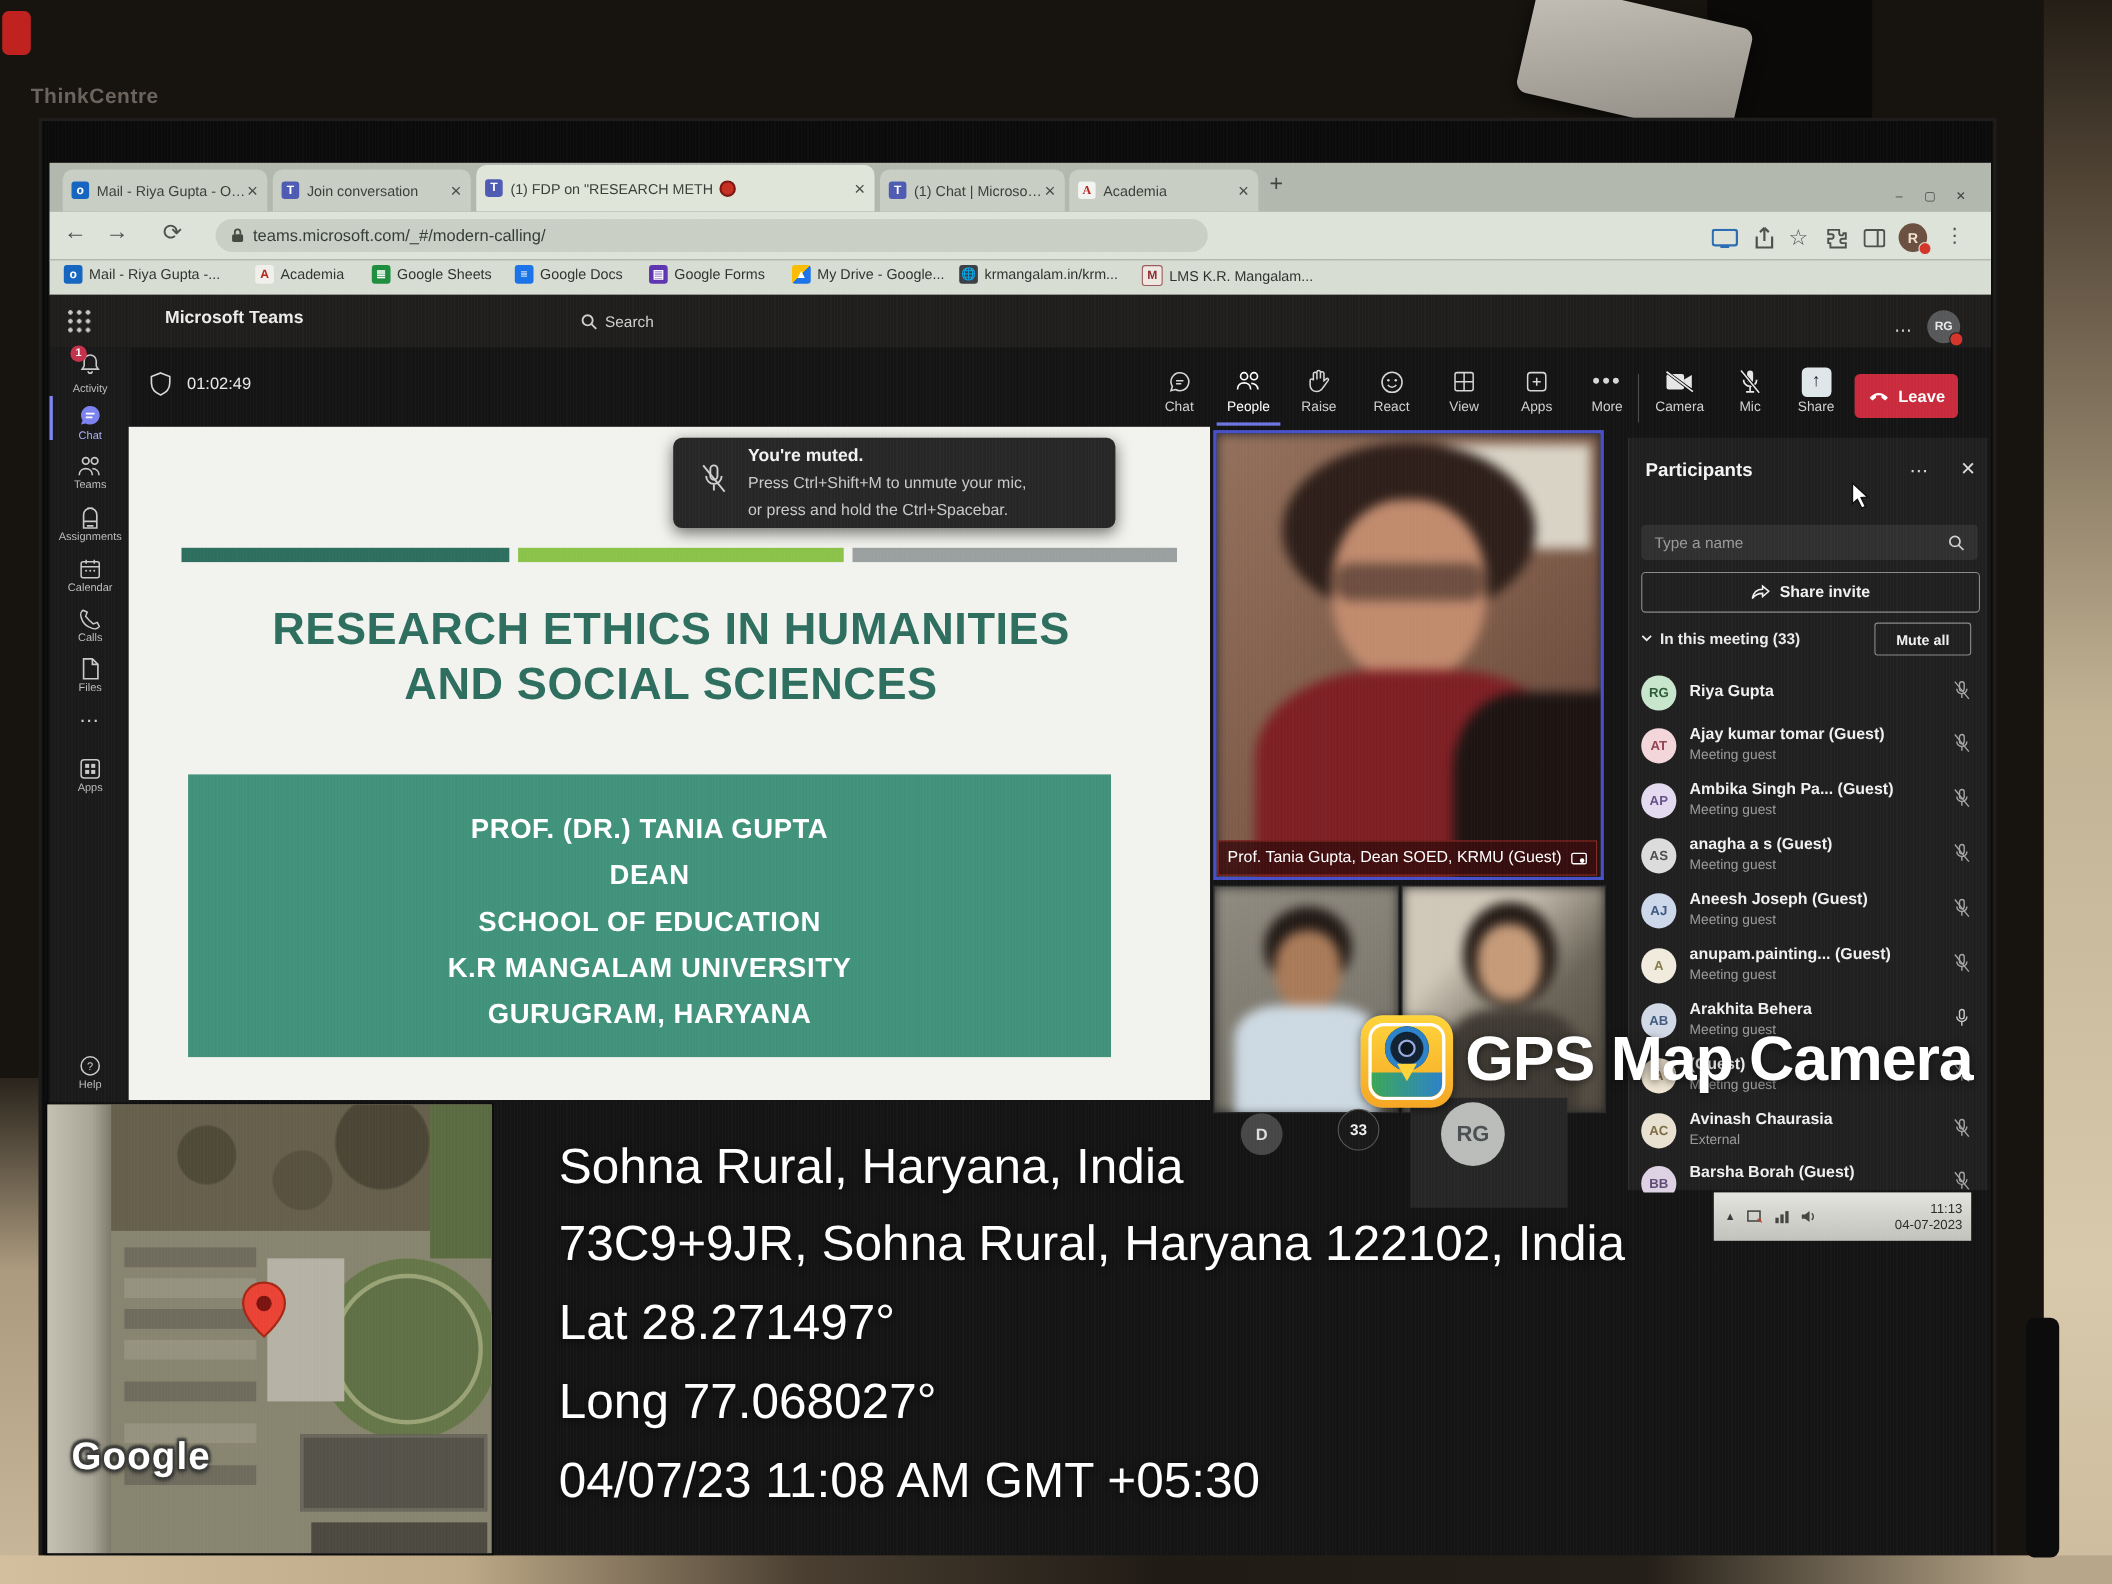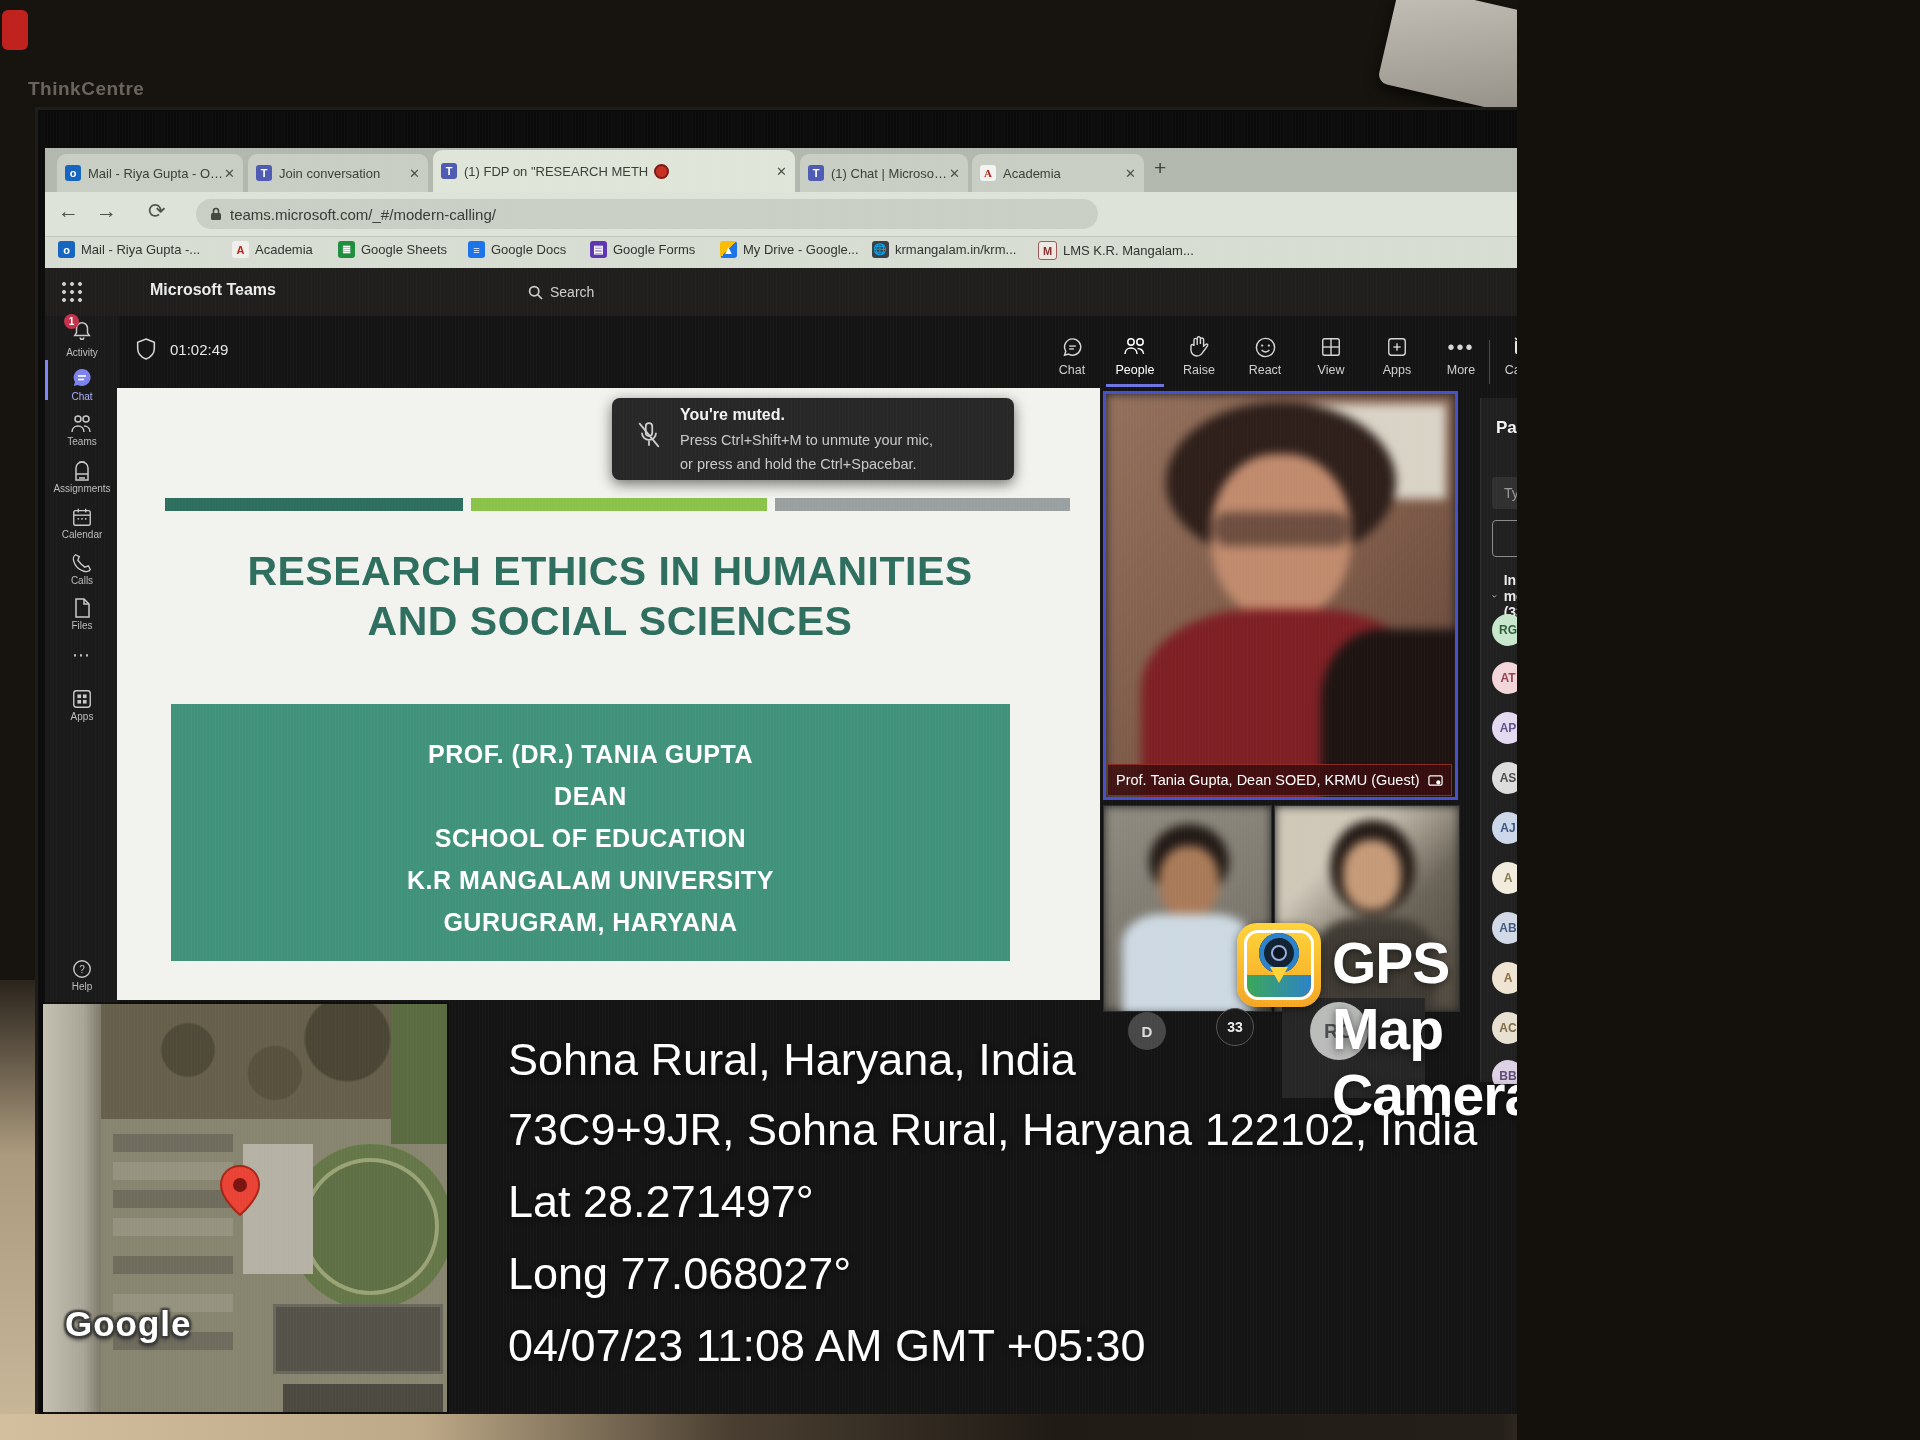--- a/index.html
+++ b/index.html
@@ -1,16 +1,16 @@
 <!DOCTYPE html>
 <html><head>
 <meta charset="utf-8">
 <style>
   html,body{margin:0;padding:0;background:#14110d;}
-  #stage{position:relative;width:1517px;height:1440px;overflow:hidden;
+  #stage{position:relative;width:1920px;height:1440px;overflow:hidden;
          font-family:"Liberation Sans",sans-serif;background:#17140f;}
   .ab{position:absolute;}
   .r{border-radius:50%;}
   
   .desk-right{left:1858px;top:0;width:62px;height:1440px;
     background:linear-gradient(180deg,#241e16 0%,#5a4c3c 14%,#c2b294 45%,#d8c9ac 80%,#cdbc9d 100%);}
   .desk-bottom{left:0;top:1414px;width:1920px;height:26px;
     background:linear-gradient(90deg,#d3bf9e 0%,#bda987 22%,#4a3f31 38%,#201b15 55%,#241f18 78%,#b7a689 96%);}
   .desk-left{left:0;top:980px;width:40px;height:436px;
     background:linear-gradient(180deg,#2a241c,#ab9a7e 40%,#c7b698);}

